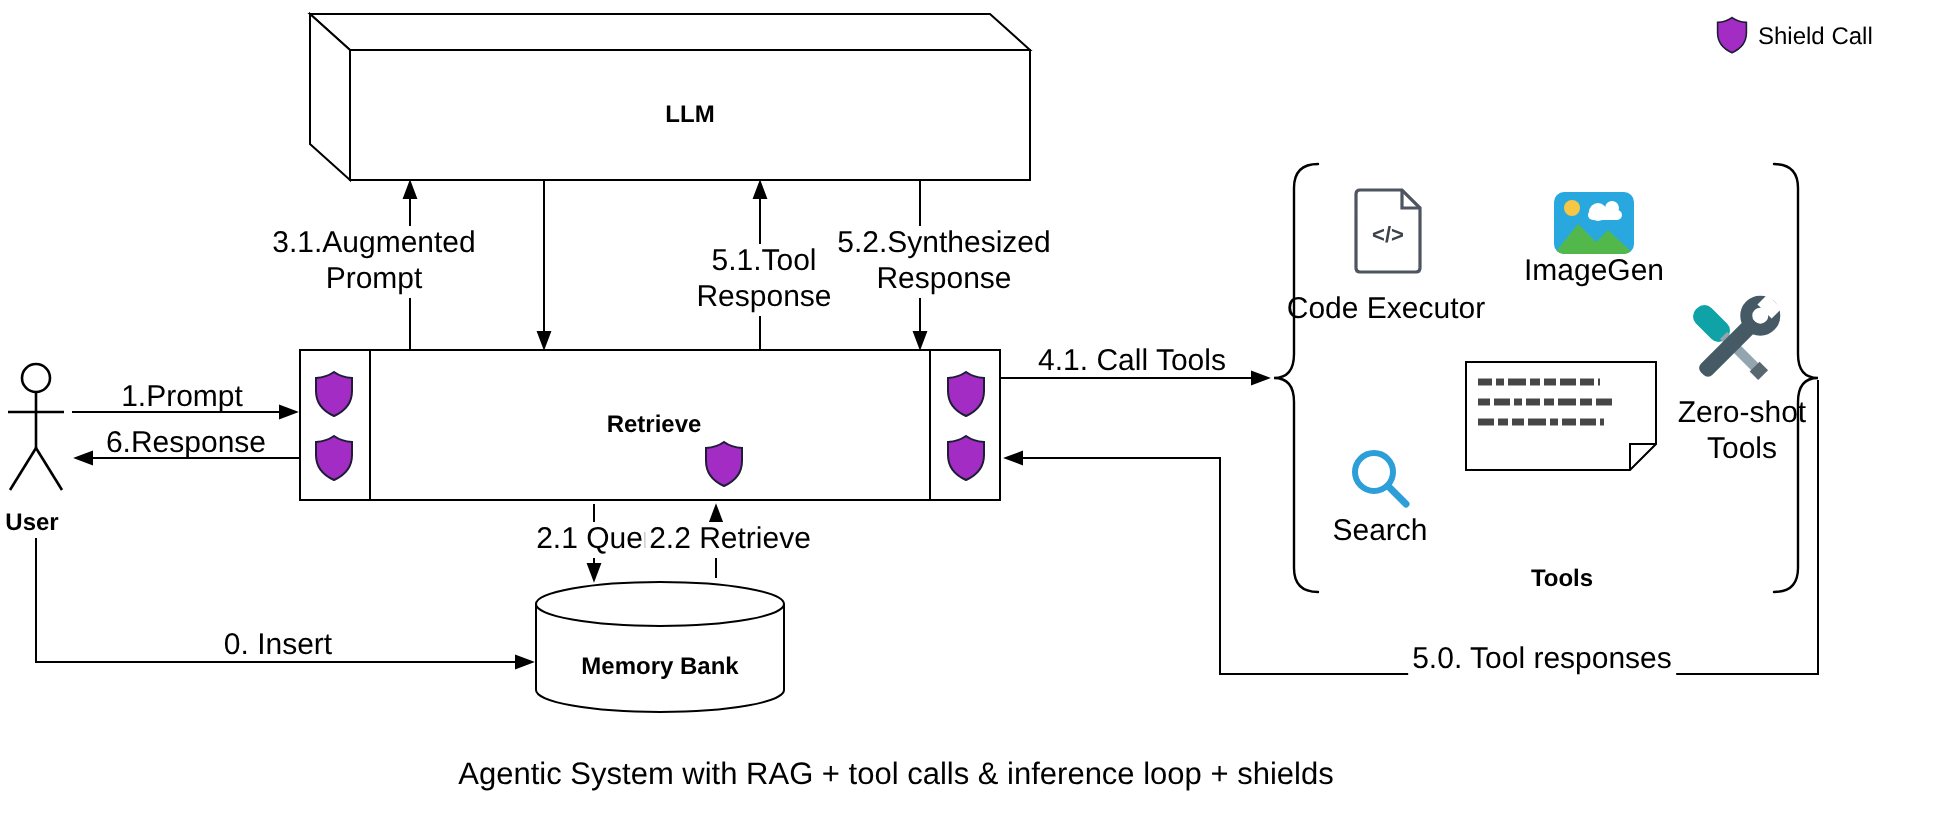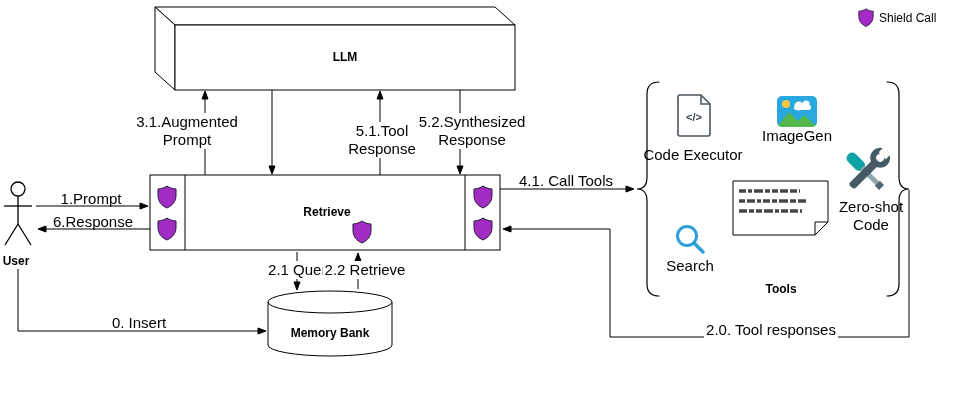--- a/index.html
+++ b/index.html
@@ -180,27 +180,28 @@
 
 <div class="lbl plain" style="left:91px;top:199px">1.Prompt</div>
 <div class="lbl plain" style="left:93px;top:222px">6.Response</div>
 <div class="lbl" style="left:187px;top:131px">3.1.Augmented
 Prompt</div>
 <div class="lbl" style="left:382px;top:140px">5.1.Tool
 Response</div>
 <div class="lbl" style="left:472px;top:131px">5.2.Synthesized
 Response</div>
 <div class="lbl plain" style="left:566px;top:181px">4.1. Call Tools</div>
-<div class="lbl" style="left:771px;top:330px">2.0. Tool responses</div>
+<div class="lbl" style="left:771px;top:330px">5.0. Tool responses</div>
 <div class="lbl" style="left:301px;top:270px">2.1 Query</div>
 <div class="lbl" style="left:365px;top:270px">2.2 Retrieve</div>
 <div class="lbl plain" style="left:139px;top:323px">0. Insert</div>
 
 <div class="lbl plain" style="left:693px;top:155px">Code Executor</div>
 <div class="lbl plain" style="left:797px;top:136px">ImageGen</div>
 <div class="lbl plain" style="left:690px;top:266px">Search</div>
 <div class="lbl plain" style="left:871px;top:216px">Zero-shot
-Code</div>
+Tools</div>
 
 <div class="legendlbl" style="left:879px;top:18px">Shield Call</div>
 
+<div class="title" style="left:448px;top:388px">Agentic System with RAG + tool calls &amp; inference loop + shields</div>
 
 </div>
 
 </body></html>

